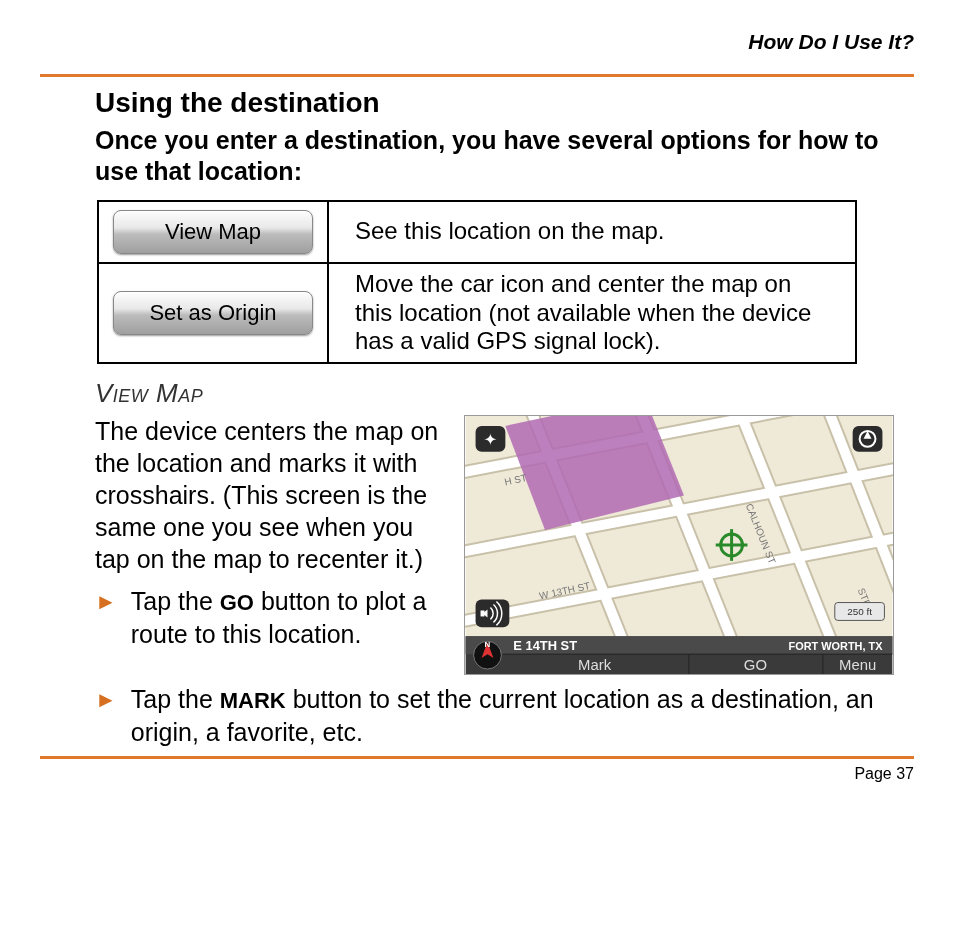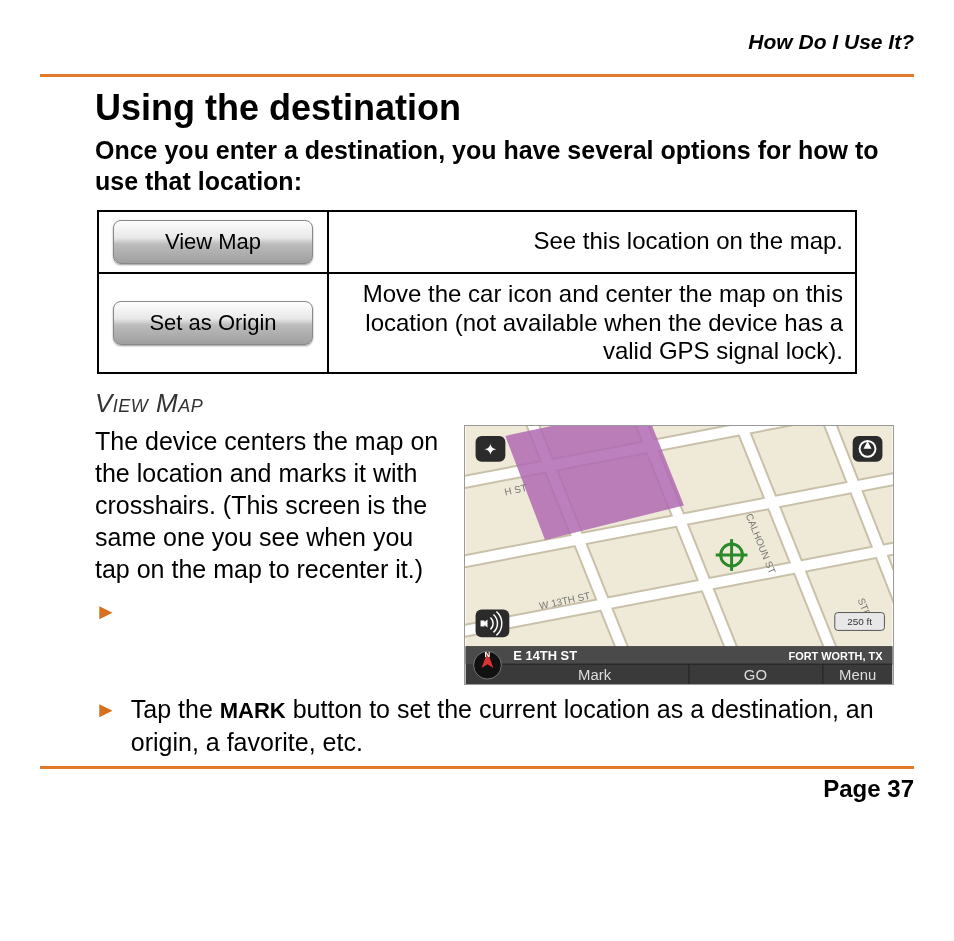--- a/index.html
+++ b/index.html
@@ -24,42 +24,41 @@
     border: none;
     border-top: 3px solid #e07a2a;
     margin: 0 0 10px 0;
   }
   .bottom-rule {
     border: none;
     border-top: 3px solid #e07a2a;
     margin: 8px 0 6px 0;
   }
   .h2 {
-    font-size: 36px;
+    font-size: 28px;
     font-weight: bold;
     margin: 6px 0 6px 55px;
   }
   .para {
     font-size: 25px;
     line-height: 1.25;
     margin: 4px 0 12px 55px;
     font-weight: bold;
   }
   table.opts {
     border-collapse: collapse;
     margin: 0 auto 14px auto;
     width: 760px;
   }
   table.opts td {
     border: 2px solid #000;
-    padding: 6px 12px;
+    padding: 6px 26px;
     vertical-align: middle;
     font-size: 24px;
     line-height: 1.2;
-    text-align: right;
   }
   table.opts td.btncell {
     width: 230px;
     text-align: center;
     padding: 8px 6px;
   }
   .pillbtn {
     display: inline-block;
     width: 200px;
     padding: 8px 4px;
@@ -106,22 +105,22 @@
     margin-top: 3px;
   }
   .inline-bold { font-weight: bold; font-size: 22px; }
   .map-wrap {
     width: 430px;
     flex-shrink: 0;
   }
   svg.map { display:block; border:1px solid #999; }
   .footer {
     text-align: right;
-    font-weight: bold;
-    font-size: 24px;
+    font-weight: normal;
+    font-size: 16px;
     margin-top: 4px;
   }
 </style>
 </head>
 <body>
 
 <div class="header-row">How Do I Use It?</div>
 <hr class="orange-rule">
 
 <div class="h2">Using the destination</div>
@@ -141,20 +140,23 @@
   </table>
 
 <div class="subhead">View Map</div>
 
 <div class="two-col">
   <div class="left-text">
     <div>The device centers the map on the location and marks it with crosshairs. (This screen is the same one you see when you tap on the map to recenter it.)</div>
     <div class="bullets">
       <div class="bullet-row" style="margin-left:0;">
         <span class="bullet-mark">►</span>
+        <span>
+          <span>Tap the </span><span class="inline-bold">GO</span><span> button to plot a route to this location.</span>
+        </span>
       </div>
     </div>
   </div>
 
   <div class="map-wrap">
     <svg class="map" width="430" height="260" viewBox="0 0 430 260">
       <rect x="0" y="0" width="430" height="225" fill="#efe9d7"></rect>
       <g stroke="#c8c0a8" stroke-width="14">
         <line x1="-20" y1="60" x2="450" y2="-30"></line>
         <line x1="-20" y1="140" x2="450" y2="50"></line>

